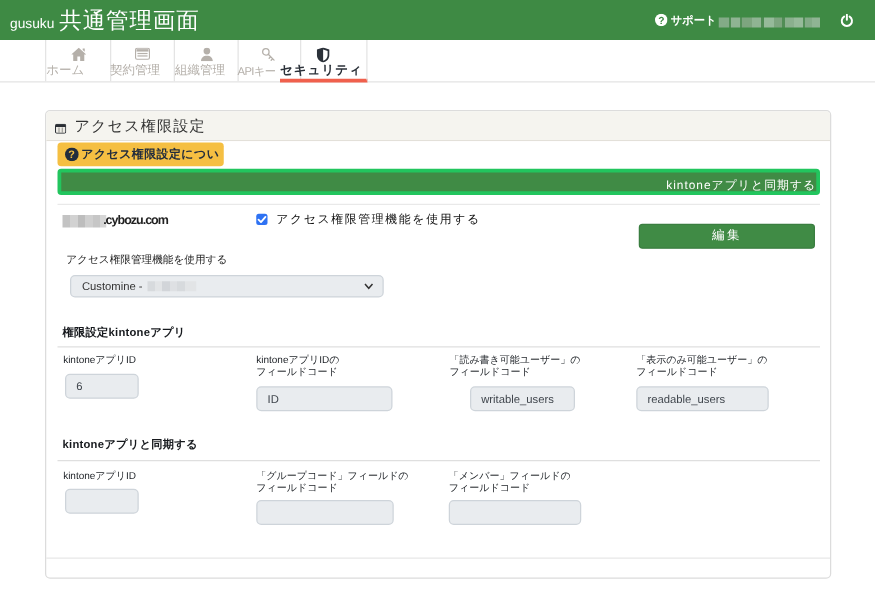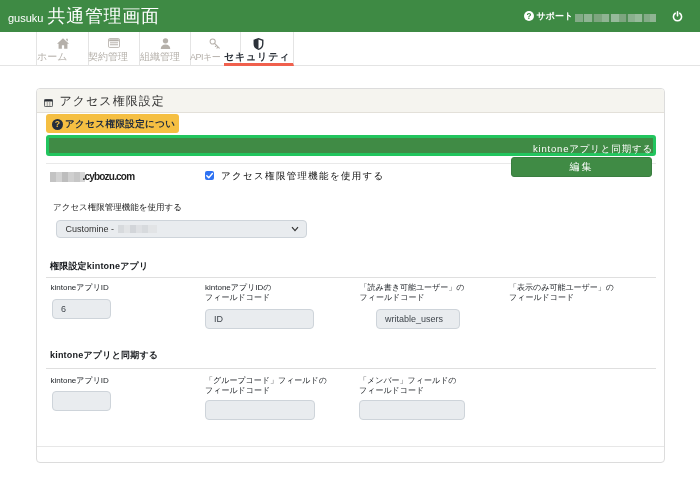--- a/index.html
+++ b/index.html
@@ -25,21 +25,21 @@
   #ptitle{left:22.5px;top:0;line-height:24px;font-size:12px;font-weight:normal;color:#333;letter-spacing:1px}
   #pheadicon{left:7px;top:9.5px}
   #helpbtn{left:9px;top:24.5px;height:19.5px;width:133px;background:#f5bf42;border-radius:3px;color:#222d3d;font-size:9.5px;font-weight:bold;line-height:19.5px;letter-spacing:0.4px;box-sizing:border-box;padding-left:6px}
   #syncbtn{left:9px;top:46px;width:610px;height:21px;background:#408b45;border:3px solid #22c55e;border-radius:3px;color:#fff;font-size:9.5px;letter-spacing:0.8px;line-height:21px;text-align:right;box-sizing:border-box}
   #sep1{left:9px;top:74px;width:610px;height:0;border-top:1px solid #e9e9e9}
   #dommosaic{left:12.5px;top:83px;width:35px;height:9.5px;background:
     linear-gradient(90deg,#c3c3c3 0 6px,#d2d2d2 0 12px,#bdbdbd 0 18px,#cfcfcf 0 24px,#c6c6c6 0 30px,#d6d6d6 0 35px)}
   #domain{left:45.5px;top:82px;font-size:10px;font-weight:bold;color:#222;line-height:12px;letter-spacing:-0.8px}
   #cbx{left:168px;top:81.5px;width:9px;height:9px;background:#2e72f3;border-radius:2px}
   #cbxlabel{left:184px;top:81.5px;font-size:9.5px;color:#111;line-height:10px;letter-spacing:1.3px}
-  #editbtn{left:474px;top:68px;width:141px;height:20px;background:#408b45;border:1px solid #3a7e40;box-sizing:border-box;border-radius:3px;color:#fff;font-size:10px;letter-spacing:2px;line-height:18px;text-align:center}
+  #editbtn{left:474px;top:90px;width:141px;height:20px;background:#408b45;border:1px solid #3a7e40;box-sizing:border-box;border-radius:3px;color:#fff;font-size:10px;letter-spacing:2px;line-height:18px;text-align:center}
   #sellabel{left:16px;top:114px;font-size:8.5px;color:#222;line-height:9px}
   #select{left:18.5px;top:131px;width:251px;height:18px;background:#e9ecef;border:1px solid #ced4da;border-radius:4px;box-sizing:border-box;font-size:9px;color:#333;line-height:16px;padding-left:9px}
   #selmosaic{left:61px;top:4px;width:39px;height:8px;background:
     linear-gradient(90deg,#d7dadd 0 6px,#e2e4e6 0 12px,#d2d5d9 0 18px,#dee0e3 0 24px,#d7dadd 0 30px,#e2e4e6 0 39px)}
   .sectitle{font-size:9px;font-weight:bold;color:#16191d;line-height:9px;letter-spacing:0.2px}
   .secline{width:610px;height:0;border-top:1px solid #dfdfdf}
   .flabel{font-size:8px;color:#1c2025;line-height:10px}
   .finput{background:#e9ecef;border:1px solid #ced4da;border-radius:4px;box-sizing:border-box;font-size:9px;color:#3f454c;height:20px;line-height:18px;padding-left:8px}
   #footsep{left:0;top:356.5px;width:627px;height:0;border-top:1px solid #e7e7e7}
   svg{display:block}
@@ -145,20 +145,21 @@
 
     <div class="abs sectitle" style="left:13px;top:173px">権限設定kintoneアプリ</div>
     <div class="abs secline" style="left:9px;top:187.5px"></div>
     <div class="abs flabel" style="left:13.5px;top:194px">kintoneアプリID</div>
     <div class="abs finput" style="left:15px;top:210px;width:59px">6</div>
     <div class="abs flabel" style="left:168px;top:194px">kintoneアプリIDの<br>フィールドコード</div>
     <div class="abs finput" style="left:168px;top:219.5px;width:109px">ID</div>
     <div class="abs flabel" style="left:322.5px;top:194px">「読み書き可能ユーザー」の<br>フィールドコード</div>
     <div class="abs finput" style="left:339px;top:219.5px;width:84px">writable_users</div>
     <div class="abs flabel" style="left:472px;top:194px">「表示のみ可能ユーザー」の<br>フィールドコード</div>
+    <div class="abs finput" style="left:472px;top:219.5px;width:106px">readable_users</div>
 
     <div class="abs sectitle" style="left:13px;top:261.5px">kintoneアプリと同期する</div>
     <div class="abs secline" style="left:9px;top:279px"></div>
     <div class="abs flabel" style="left:13.5px;top:286.5px">kintoneアプリID</div>
     <div class="abs finput" style="left:15px;top:302px;width:59px"></div>
     <div class="abs flabel" style="left:168px;top:286.5px">「グループコード」フィールドの<br>フィールドコード</div>
     <div class="abs finput" style="left:168px;top:311px;width:110px"></div>
     <div class="abs flabel" style="left:322px;top:286.5px">「メンバー」フィールドの<br>フィールドコード</div>
     <div class="abs finput" style="left:322px;top:311px;width:106px"></div>
 

